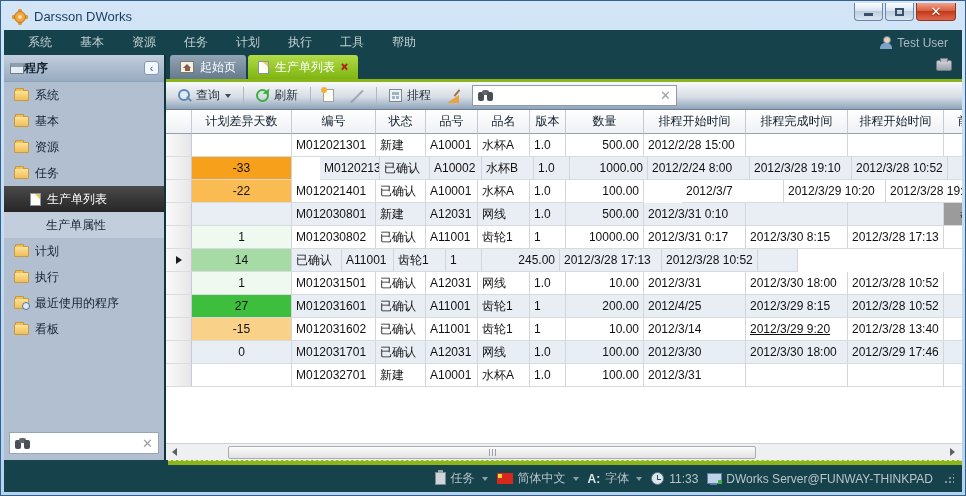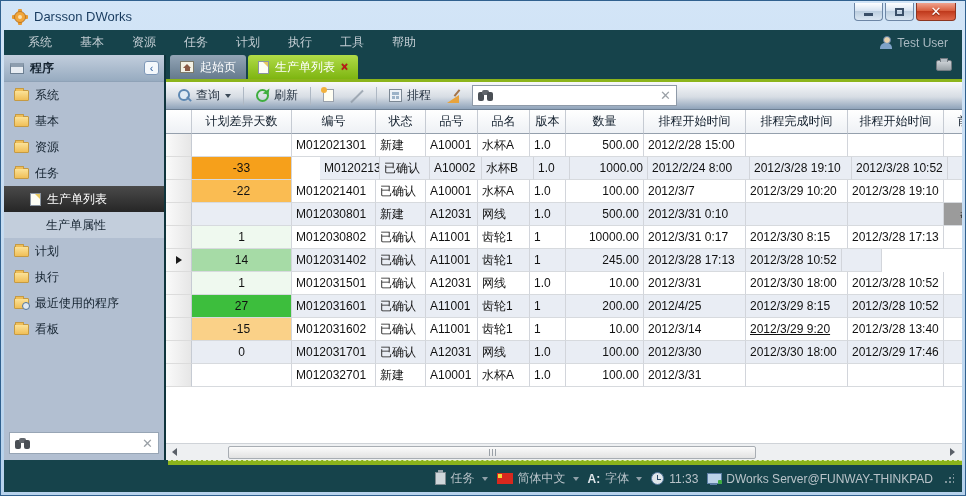--- a/index.html
+++ b/index.html
@@ -39,21 +39,21 @@
   .person { width:12px; height:13px; position:relative; }
   .person:before { content:""; position:absolute; top:0; left:3px; width:6px; height:6px; border-radius:50%; background:#e8d2b0; border:1px solid #5d7fa5; }
   .person:after { content:""; position:absolute; bottom:0; left:0; width:12px; height:6px; border-radius:5px 5px 0 0; background:#7fa3c8; }
 
   
   .main { flex:1; display:flex; min-height:0; background:#16434b; }
 
   
   .sidebar { width:162px; background:#b2bfd1; display:flex; flex-direction:column; border-right:2px solid #0f343c; }
   .side-head { height:27px; background:linear-gradient(#c2cedd,#97abc0); display:flex; align-items:center; padding:0 6px; position:relative; border-bottom:1px solid #8fa2b7; }
-  .side-head-label { font-size:12px; color:#14222f; margin-left:6px; font-weight:bold; }
+  .side-head-label { font-size:12px; color:#14222f; font-weight:bold; }
   .collapse-btn { position:absolute; right:5px; width:15px; height:14px; background:#f4f8fc; border:1px solid #7e98b8; border-radius:3px; color:#2d5e9e; font-size:11px; line-height:12px; text-align:center; cursor:pointer; }
   .winpanel-ico { width:14px; height:11px; background:#e7ecf2; border:1px solid #6c7f92; border-top:4px solid #8d9dae; }
   .nav { display:flex; flex-direction:column; }
   .nav-item { height:26px; display:flex; align-items:center; font-size:12px; color:#14222f; padding-left:10px; gap:6px; cursor:pointer; }
   .nav-item.page { padding-left:26px; }
   .nav-item.child { padding-left:42px; background:#c3cedc; }
   .nav-item.selected { background:linear-gradient(#4a4a4a,#262626); color:#fff; }
   .folder-ico { width:15px; height:11px; background:linear-gradient(#fbe298,#f0bf58); border:1px solid #c59a43; border-radius:1px; position:relative; flex:none; }
   .folder-ico:before { content:""; position:absolute; top:-3px; left:0; width:7px; height:2px; background:#f0bf58; border:1px solid #c59a43; border-bottom:none; border-radius:1px 1px 0 0; }
   .folder-ico.recent:after { content:""; position:absolute; right:-2px; bottom:-2px; width:6px; height:6px; border-radius:50%; background:#dfe8f0; border:1px solid #51759a; }
@@ -362,21 +362,21 @@
               </div>
               <div class="grid-row">
                 <span class="cell sel" style="width: 26px;"></span>
                 <span class="cell center" style="width: 100px; background: rgb(250, 188, 82);">-22</span>
                 <span class="cell" style="width: 84px;">M012021401</span>
                 <span class="cell" style="width: 50px;">已确认</span>
                 <span class="cell" style="width: 52px;">A10001</span>
                 <span class="cell" style="width: 52px;">水杯A</span>
                 <span class="cell" style="width: 36px;">1.0</span>
                 <span class="cell right" style="width: 78px;">100.00</span>
-                <span class="cell" style="width: 102px;">2012/3/7</span>
+                <span class="cell" style="width: 102px; margin-left: 38px;">2012/3/7</span>
                 <span class="cell" style="width: 102px;">2012/3/29 10:20</span>
                 <span class="cell" style="width: 96px;">2012/3/28 19:10</span>
                 <span class="cell" style="width: 40px;"></span>
               </div>
               <div class="grid-row alt">
                 <span class="cell sel" style="width: 26px;"></span>
                 <span class="cell center" style="width: 100px;"></span>
                 <span class="cell" style="width: 84px;">M012030801</span>
                 <span class="cell" style="width: 50px;">新建</span>
                 <span class="cell" style="width: 52px;">A12031</span>
@@ -400,21 +400,20 @@
                 <span class="cell" style="width: 102px;">2012/3/31 0:17</span>
                 <span class="cell" style="width: 102px;">2012/3/30 8:15</span>
                 <span class="cell" style="width: 96px;">2012/3/28 17:13</span>
                 <span class="cell" style="width: 40px;"></span>
               </div>
               <div class="grid-row alt">
                 <span class="cell sel" style="width: 26px;">
                   <span class="rowmarker"></span>
                 </span>
                 <span class="cell center" style="width: 100px; background: rgb(166, 219, 166);">14</span>
-                <span class="cell" style="width: 84px;">M012031402</span>
                 <span class="cell" style="width: 50px;">已确认</span>
                 <span class="cell" style="width: 52px;">A11001</span>
                 <span class="cell" style="width: 52px;">齿轮1</span>
                 <span class="cell" style="width: 36px;">1</span>
                 <span class="cell right" style="width: 78px;">245.00</span>
                 <span class="cell" style="width: 102px;">2012/3/28 17:13</span>
                 <span class="cell" style="width: 96px;">2012/3/28 10:52</span>
                 <span class="cell" style="width: 40px;"></span>
               </div>
               <div class="grid-row">

